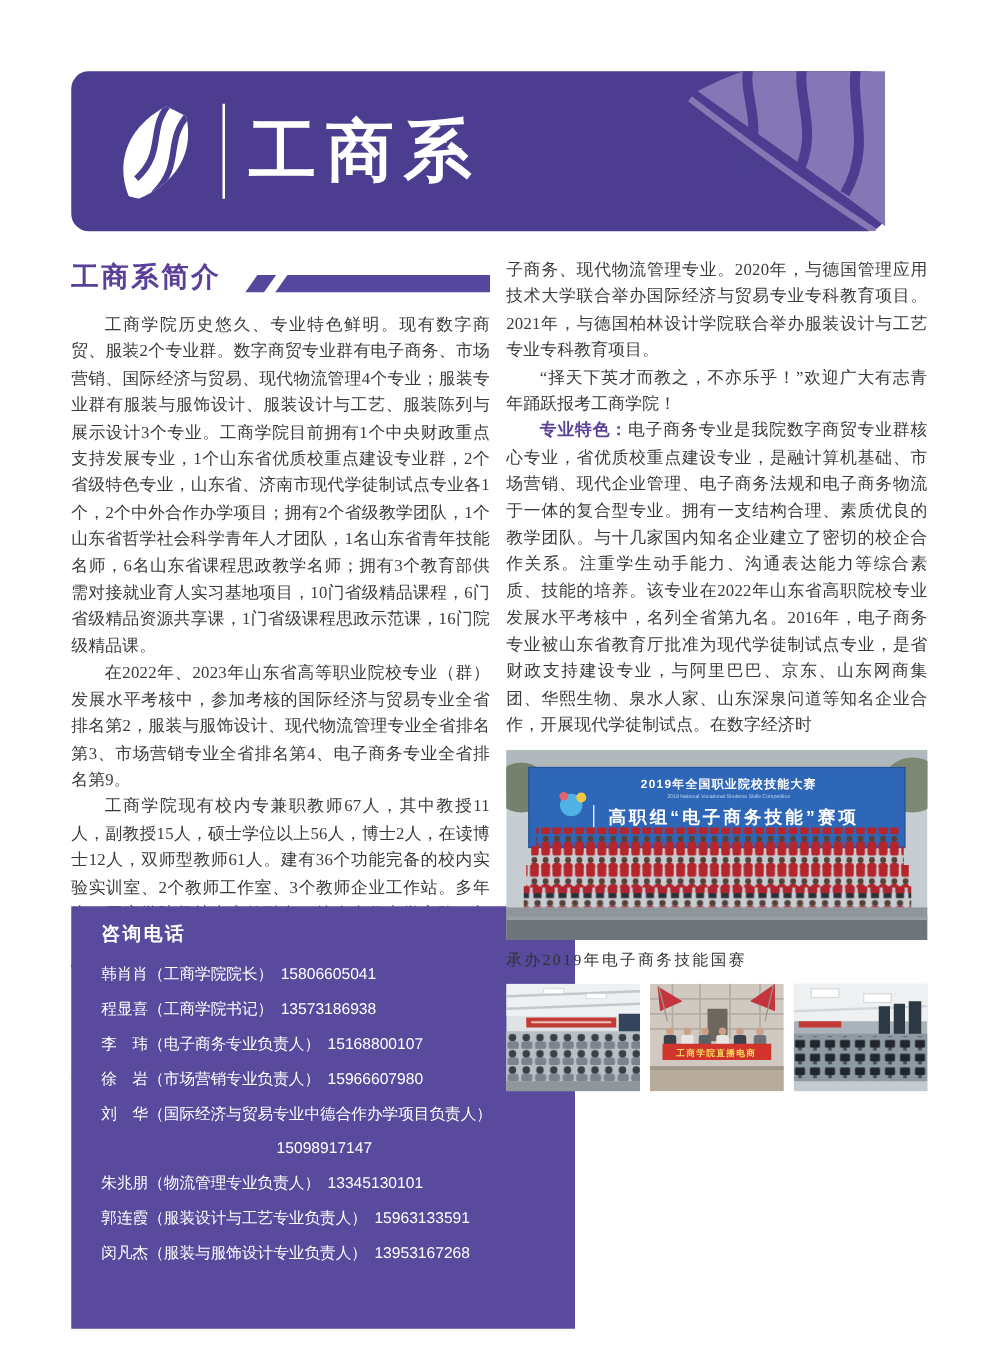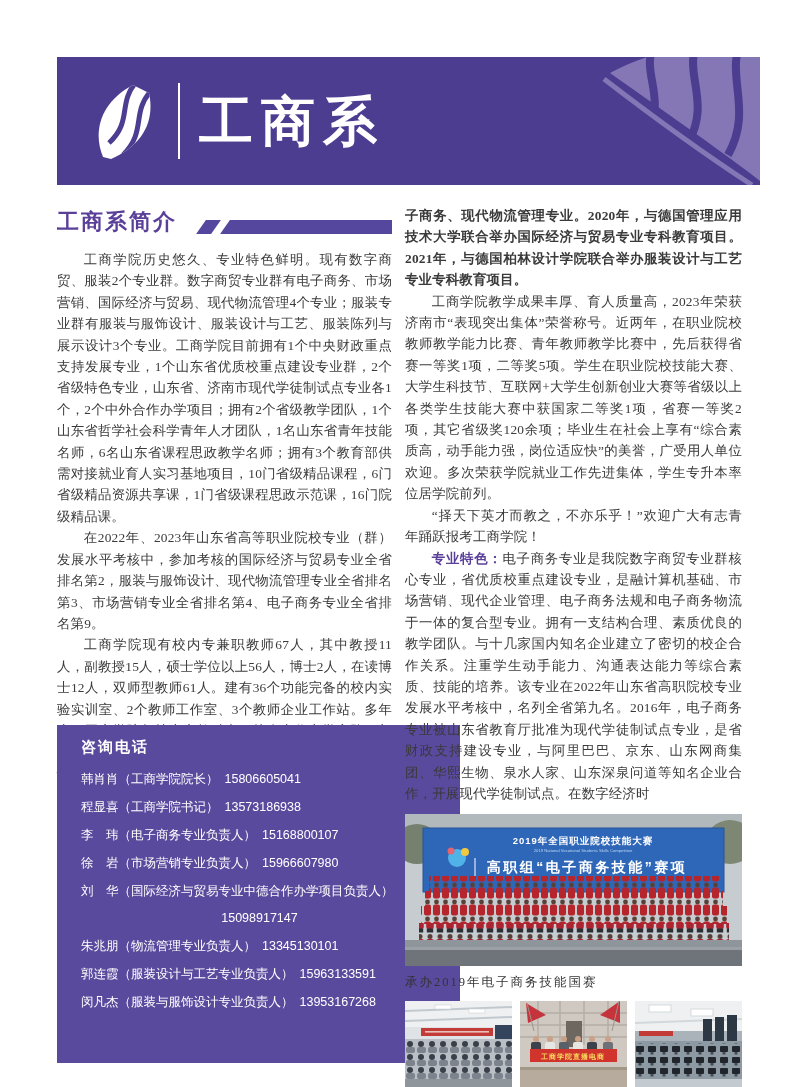--- a/index.html
+++ b/index.html
@@ -3,22 +3,22 @@
 <meta charset="utf-8">
 <style>
   html,body { margin:0; padding:0; }
   body {
     width:800px; height:1087px; background:#ffffff; position:relative;
     font-family:"Liberation Serif","DejaVu Serif",serif;
     color:#3a3a3a; overflow:hidden;
   }
   
   .banner {
-    position:absolute; left:57px; top:57px; width:703px; height:128px;
-    background:#4c3d90; overflow:visible;
+    position:absolute; left:57px; top:57px; width:651px; height:128px;
+    background:#4c3d90; overflow:visible;border-radius:14px;
   }
   .banner-inner { position:relative; width:100%; height:100%; overflow:hidden; }
   .logo { position:absolute; left:36px; top:24px; width:62px; height:80px; }
   .divider { position:absolute; left:121px; top:26px; width:2px; height:76px; background:#ffffff; }
   .banner-title {
     position:absolute; left:142px; top:28px;
     font-family:"Liberation Sans","DejaVu Sans",sans-serif;
     font-weight:bold; font-size:54px; line-height:72px; color:#ffffff; letter-spacing:8px;
     white-space:nowrap;
   }
@@ -107,22 +107,21 @@
   <div class="p-entry"><span>李　玮（电子商务专业负责人）</span><span class="phone">15168800107</span></div>
   <div class="p-entry"><span>徐　岩（市场营销专业负责人）</span><span class="phone">15966607980</span></div>
   <div class="p-entry" style="white-space:normal;"><span>刘　华（国际经济与贸易专业中德合作办学项目负责人）</span><span class="phone phone-right">15098917147</span></div>
   <div class="p-entry"><span>朱兆朋（物流管理专业负责人）</span><span class="phone">13345130101</span></div>
   <div class="p-entry"><span>郭连霞（服装设计与工艺专业负责人）</span><span class="phone">15963133591</span></div>
   <div class="p-entry"><span>闵凡杰（服装与服饰设计专业负责人）</span><span class="phone">13953167268</span></div>
 
 </div>
 
 <div class="col-right">
-  <p class="para no-indent" style="margin-top:2px;font-weight:bold;">子商务、现代物流管理专业。2020年，与德国管理应用技术大学联合举办国际经济与贸易专业专科教育项目。2021年，与德国柏林设计学院联合举办服装设计与工艺专业专科教育项目。</p>
-  <p class="para">工商学院教学成果丰厚、育人质量高，2023年荣获济南市“表现突出集体”荣誉称号。近两年，在职业院校教师教学能力比赛、青年教师教学比赛中，先后获得省赛一等奖1项，二等奖5项。学生在职业院校技能大赛、大学生科技节、互联网+大学生创新创业大赛等省级以上各类学生技能大赛中获国家二等奖1项，省赛一等奖2项，其它省级奖120余项；毕业生在社会上享有“综合素质高，动手能力强，岗位适应快”的美誉，广受用人单位欢迎。多次荣获学院就业工作先进集体，学生专升本率位居学院前列。</p>
+  <p class="para no-indent" style="margin-top:2px;">子商务、现代物流管理专业。2020年，与德国管理应用技术大学联合举办国际经济与贸易专业专科教育项目。2021年，与德国柏林设计学院联合举办服装设计与工艺专业专科教育项目。</p>
   <p class="para">“择天下英才而教之，不亦乐乎！”欢迎广大有志青年踊跃报考工商学院！</p>
 
 
   <p class="para"><span class="feature-label">专业特色：</span><span>电子商务专业是我院数字商贸专业群核心专业，省优质校重点建设专业，是融计算机基础、市场营销、现代企业管理、电子商务法规和电子商务物流于一体的复合型专业。拥有一支结构合理、素质优良的教学团队。与十几家国内知名企业建立了密切的校企合作关系。注重学生动手能力、沟通表达能力等综合素质、技能的培养。该专业在2022年山东省高职院校专业发展水平考核中，名列全省第九名。2016年，电子商务专业被山东省教育厅批准为现代学徒制试点专业，是省财政支持建设专业，与阿里巴巴、京东、山东网商集团、华熙生物、泉水人家、山东深泉问道等知名企业合作，开展现代学徒制试点。在数字经济时</span></p>
 
   <svg class="photo-large" viewBox="0 0 337 152">
     <defs>
       <pattern id="crowdRed" width="9" height="17" patternUnits="userSpaceOnUse">
         <circle cx="4.5" cy="3" r="2.4" fill="#5a4138"></circle>
         <rect x="1" y="5.5" width="7" height="11" rx="2" fill="#b6242c"></rect>

